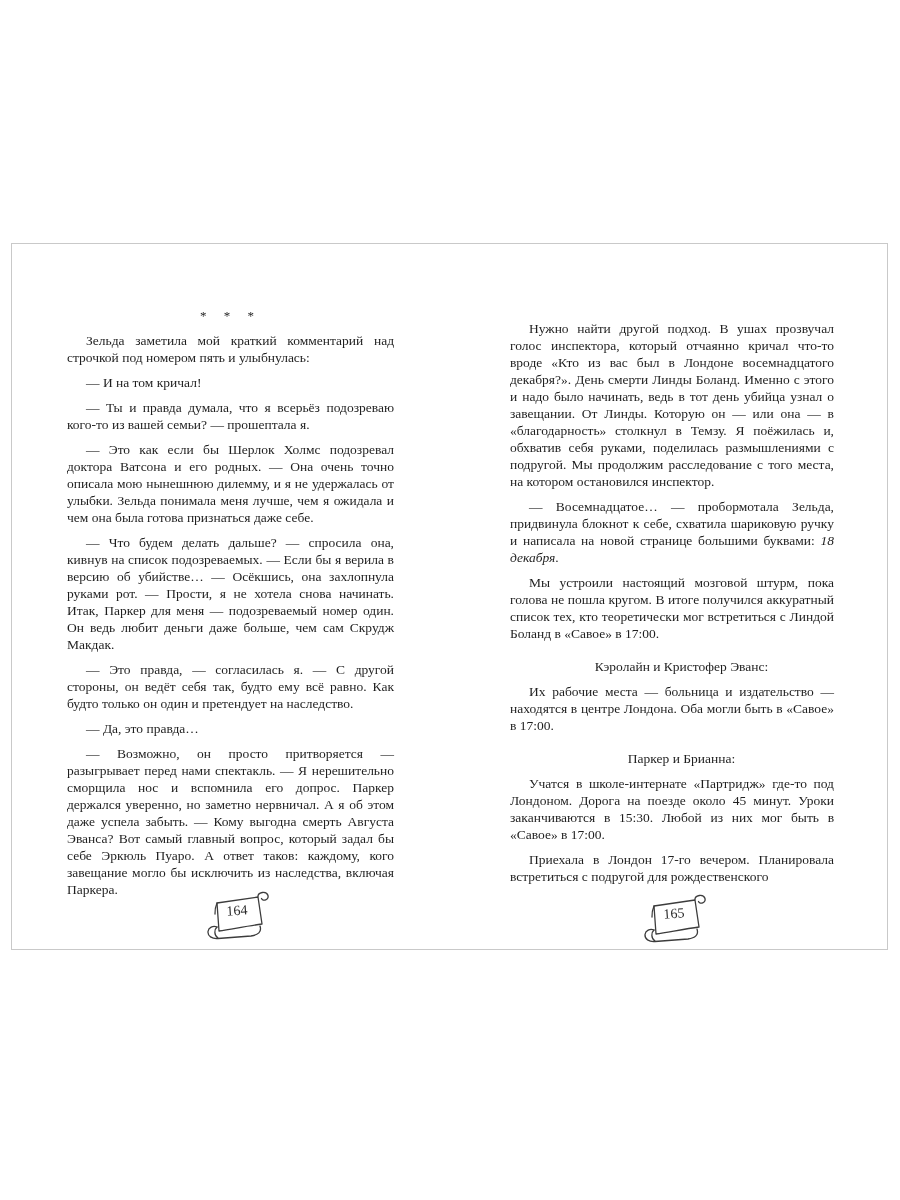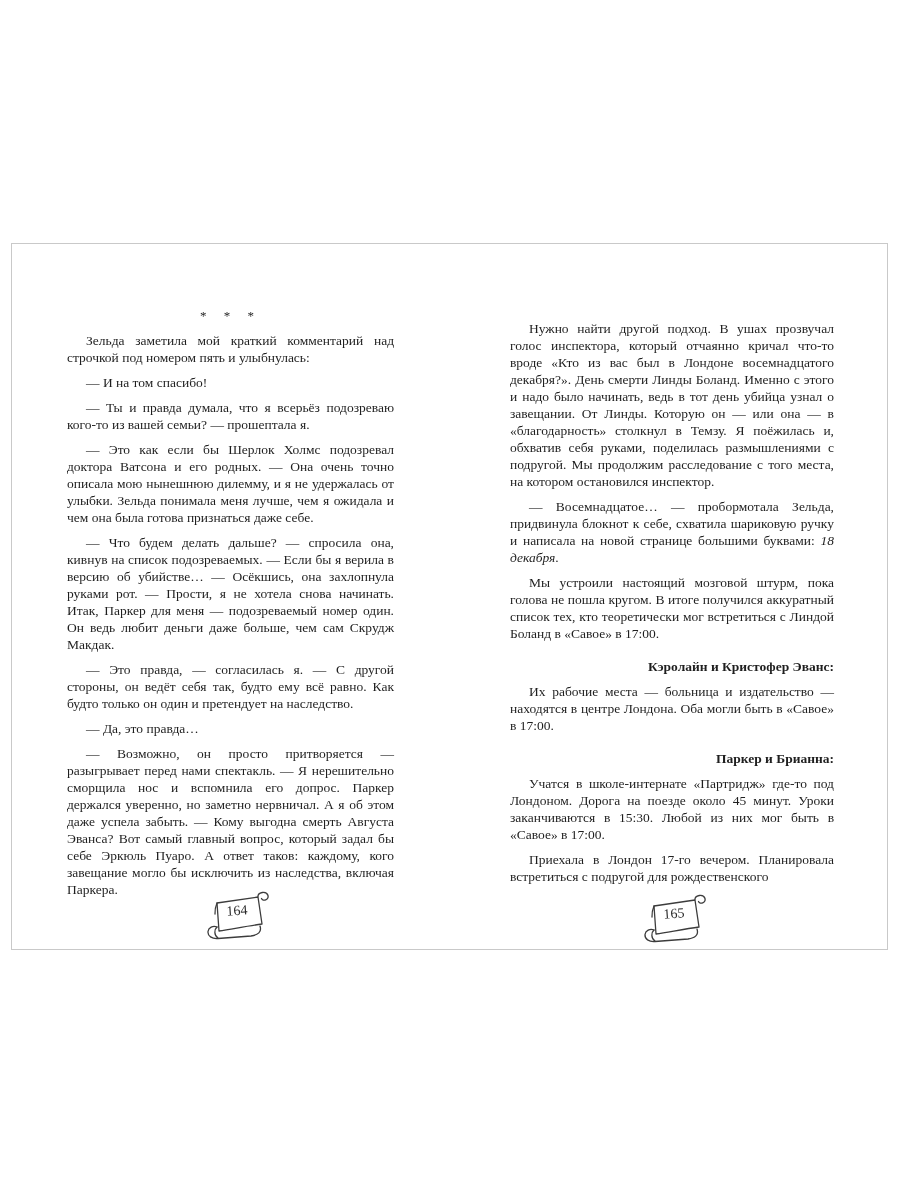--- a/index.html
+++ b/index.html
@@ -37,23 +37,23 @@
     text-align: justify;
   }
   .para.separator {
     text-align: center;
     text-indent: 0;
     letter-spacing: 7px;
     margin: 0 0 6px 0;
     font-size: 13px;
   }
   .para.header {
-    font-weight: bold;
+    font-weight: normal;
     margin-top: 16px;
-    text-align: right;
+    text-align: center;
   }
   .italic { font-style: italic; }
   .scroll-wrap {
     position: absolute;
     width: 66px;
     height: 52px;
   }
   .scroll-left  { left: 192px; top: 646px; }
   .scroll-right { left: 629px; top: 649px; }
   .scroll-wrap svg { position: absolute; left: 0; top: 0; }
@@ -72,21 +72,21 @@
 </style>
 </head>
 <body>
 
 <div class="canvas">
   <div class="book-frame">
 
     <div class="text-col col-left">
         <p class="para separator"><span>* * *</span></p>
         <p class="para body"><span>Зельда заметила мой краткий комментарий над строчкой под номером пять и улыбнулась:</span></p>
-        <p class="para body"><span>— И на том спасибо!</span></p>
+        <p class="para body"><span>— И на том кричал!</span></p>
         <p class="para body"><span>— Ты и правда думала, что я всерьёз подозреваю кого-то из вашей семьи? — прошептала я.</span></p>
         <p class="para body"><span>— Это как если бы Шерлок Холмс подозревал доктора Ватсона и его родных. — Она очень точно описала мою нынешнюю дилемму, и я не удержалась от улыбки. Зельда понимала меня лучше, чем я ожидала и чем она была готова признаться даже себе.</span></p>
         <p class="para body"><span>— Что будем делать дальше? — спросила она, кивнув на список подозреваемых. — Если бы я верила в версию об убийстве… — Осёкшись, она захлопнула руками рот. — Прости, я не хотела снова начинать. Итак, Паркер для меня — подозреваемый номер один. Он ведь любит деньги даже больше, чем сам Скрудж Макдак.</span></p>
         <p class="para body"><span>— Это правда, — согласилась я. — С другой стороны, он ведёт себя так, будто ему всё равно. Как будто только он один и претендует на наследство.</span></p>
         <p class="para body"><span>— Да, это правда…</span></p>
         <p class="para body"><span>— Возможно, он просто притворяется — разыгрывает перед нами спектакль. — Я нерешительно сморщила нос и вспомнила его допрос. Паркер держался уверенно, но заметно нервничал. А я об этом даже успела забыть. — Кому выгодна смерть Августа Эванса? Вот самый главный вопрос, который задал бы себе Эркюль Пуаро. А ответ таков: каждому, кого завещание могло бы исключить из наследства, включая Паркера.</span></p>
       </div>
 
     <div class="text-col col-right">
         <p class="para body"><span>Нужно найти другой подход. В ушах прозвучал голос инспектора, который отчаянно кричал что-то вроде «Кто из вас был в Лондоне восемнадцатого декабря?». День смерти Линды Боланд. Именно с этого и надо было начинать, ведь в тот день убийца узнал о завещании. От Линды. Которую он — или она — в «благодарность» столкнул в Темзу. Я поёжилась и, обхватив себя руками, поделилась размышлениями с подругой. Мы продолжим расследование с того места, на котором остановился инспектор.</span></p>

